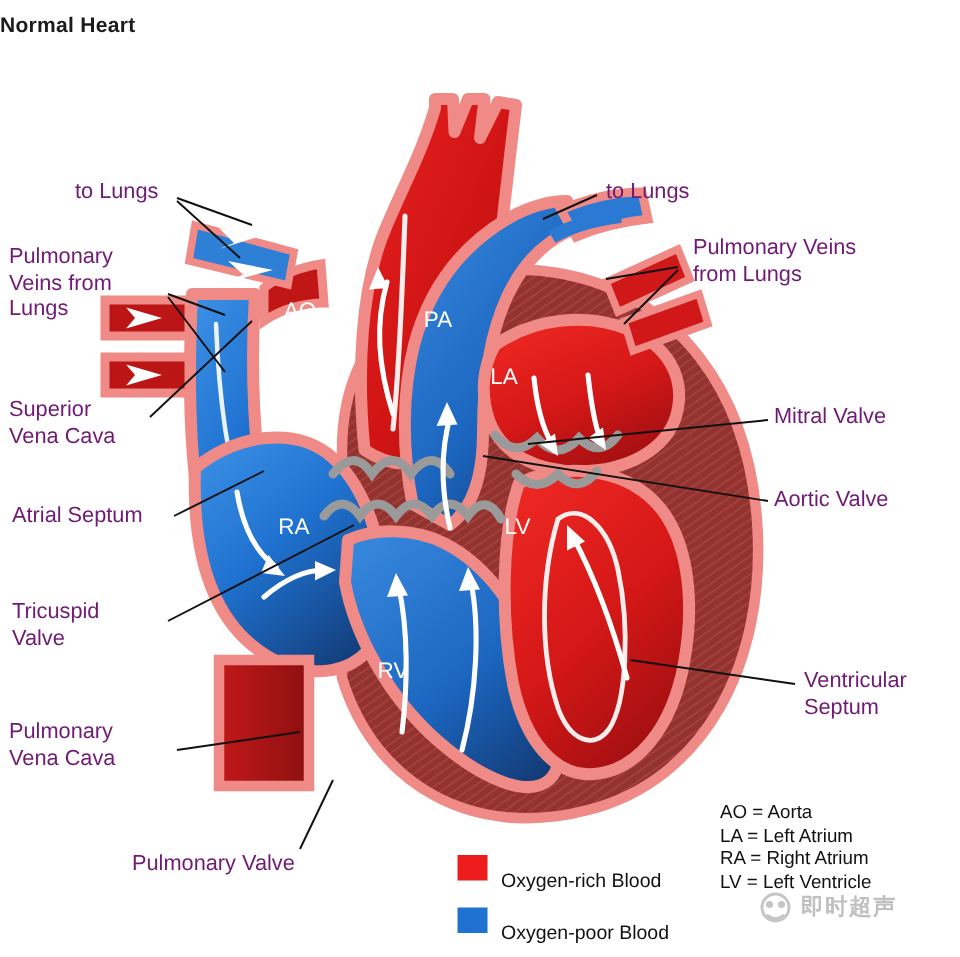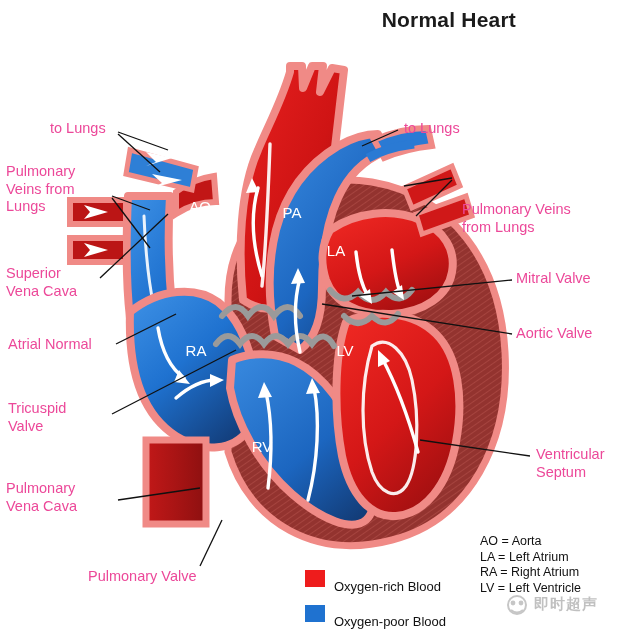--- a/index.html
+++ b/index.html
@@ -1,22 +1,22 @@
 <!DOCTYPE html>
 <html><head>
 <meta charset="utf-8">
 <style>
   html,body{margin:0;padding:0;background:#ffffff;}
   body{width:640px;height:638px;position:relative;overflow:hidden;
        font-family:"Liberation Sans",sans-serif;color:#111;}
   #stage{position:absolute;inset:0;width:640px;height:638px;}
-  #title{position:absolute;left:0;top:8px;width:516px;text-align:right;
-         font-size:21px;font-weight:bold;letter-spacing:.2px;color:#1b1b1b;}
+  #title{position:absolute;left:0;top:8px;width:516px;text-align:left;
+         font-size:14px;font-weight:bold;letter-spacing:.2px;color:#1b1b1b;}
   svg.art{position:absolute;left:0;top:0;width:640px;height:638px;}
-  .lbl{position:absolute;font-size:14.5px;line-height:17.5px;color:#ec4899;white-space:pre-line;}
+  .lbl{position:absolute;font-size:14.5px;line-height:17.5px;color:#701a75;white-space:pre-line;}
   .lbl.r{text-align:left;}
   .chamber{font-size:15px;fill:#ffffff;font-weight:normal;
            font-family:"Liberation Sans",sans-serif;}
   #legend{position:absolute;left:305px;top:563px;}
   .legrow{display:flex;align-items:center;margin-bottom:4px;}
   .sw{width:20px;height:17px;margin-right:9px;display:block;}
   .legtxt{font-size:13px;color:#111;margin-top:16px;}
   #abbr{position:absolute;left:480px;top:534px;font-size:12.5px;
         line-height:15.7px;color:#111;}
   #abbr .row{white-space:pre;}
@@ -199,29 +199,29 @@
     <text class="chamber" x="345" y="356" text-anchor="middle">LV</text>
     <text class="chamber" x="262" y="452" text-anchor="middle">RV</text>
   </svg>
 
   <div class="lbl" style="left:50px;top:120px;">to Lungs</div>
   <div class="lbl" style="left:6px;top:163px;">Pulmonary
 Veins from
 Lungs</div>
   <div class="lbl" style="left:6px;top:265px;">Superior
 Vena Cava</div>
-  <div class="lbl" style="left:8px;top:336px;">Atrial Normal</div>
+  <div class="lbl" style="left:8px;top:336px;">Atrial Septum</div>
   <div class="lbl" style="left:8px;top:400px;">Tricuspid
 Valve</div>
   <div class="lbl" style="left:6px;top:480px;">Pulmonary
 Vena Cava</div>
   <div class="lbl" style="left:88px;top:568px;">Pulmonary Valve</div>
 
   <div class="lbl r" style="left:404px;top:120px;">to Lungs</div>
-  <div class="lbl r" style="left:462px;top:157px;margin-top:44px;">Pulmonary Veins
+  <div class="lbl r" style="left:462px;top:157px;">Pulmonary Veins
 from Lungs</div>
   <div class="lbl r" style="left:516px;top:270px;">Mitral Valve</div>
   <div class="lbl r" style="left:516px;top:325px;">Aortic Valve</div>
   <div class="lbl r" style="left:536px;top:446px;">Ventricular
 Septum</div>
 
   <div id="legend">
     <div class="legrow">
       <span class="sw" style="background:#ee1c1c"></span>
       <span class="legtxt">Oxygen-rich Blood</span>

